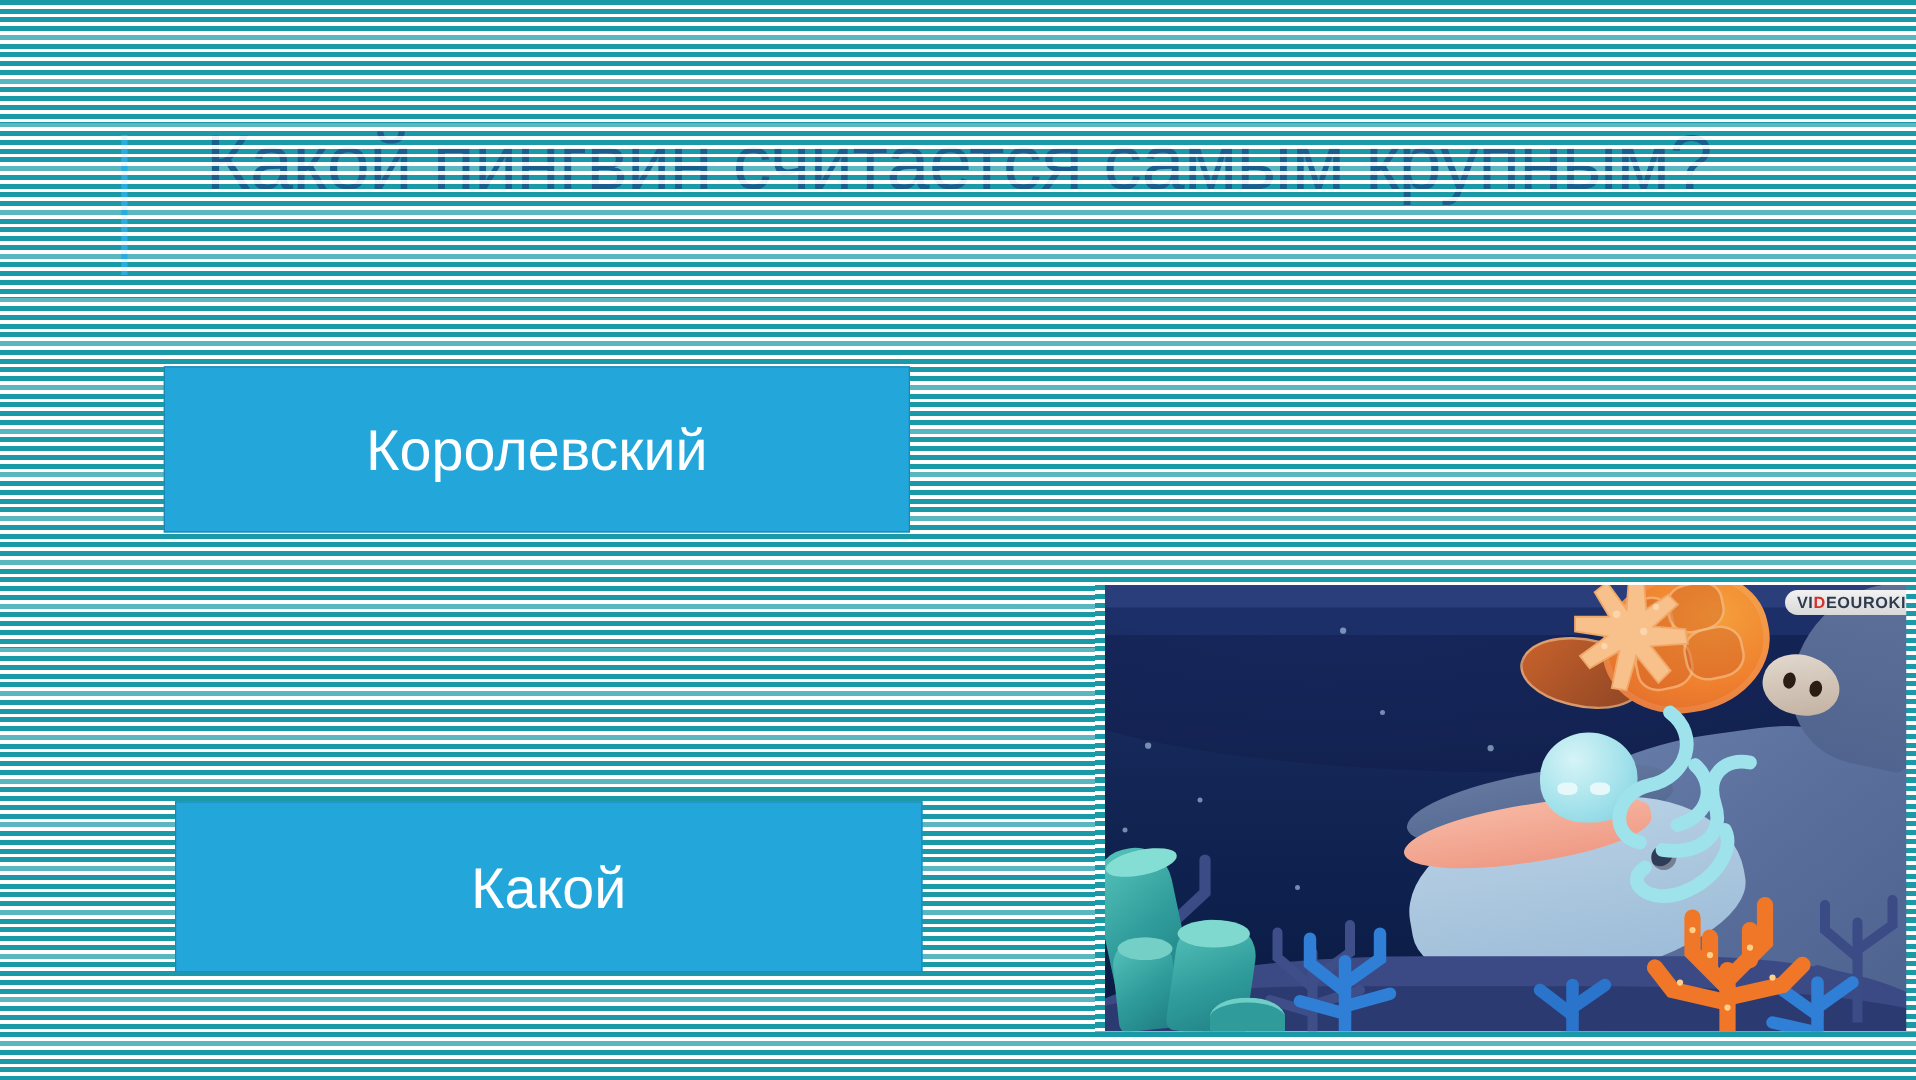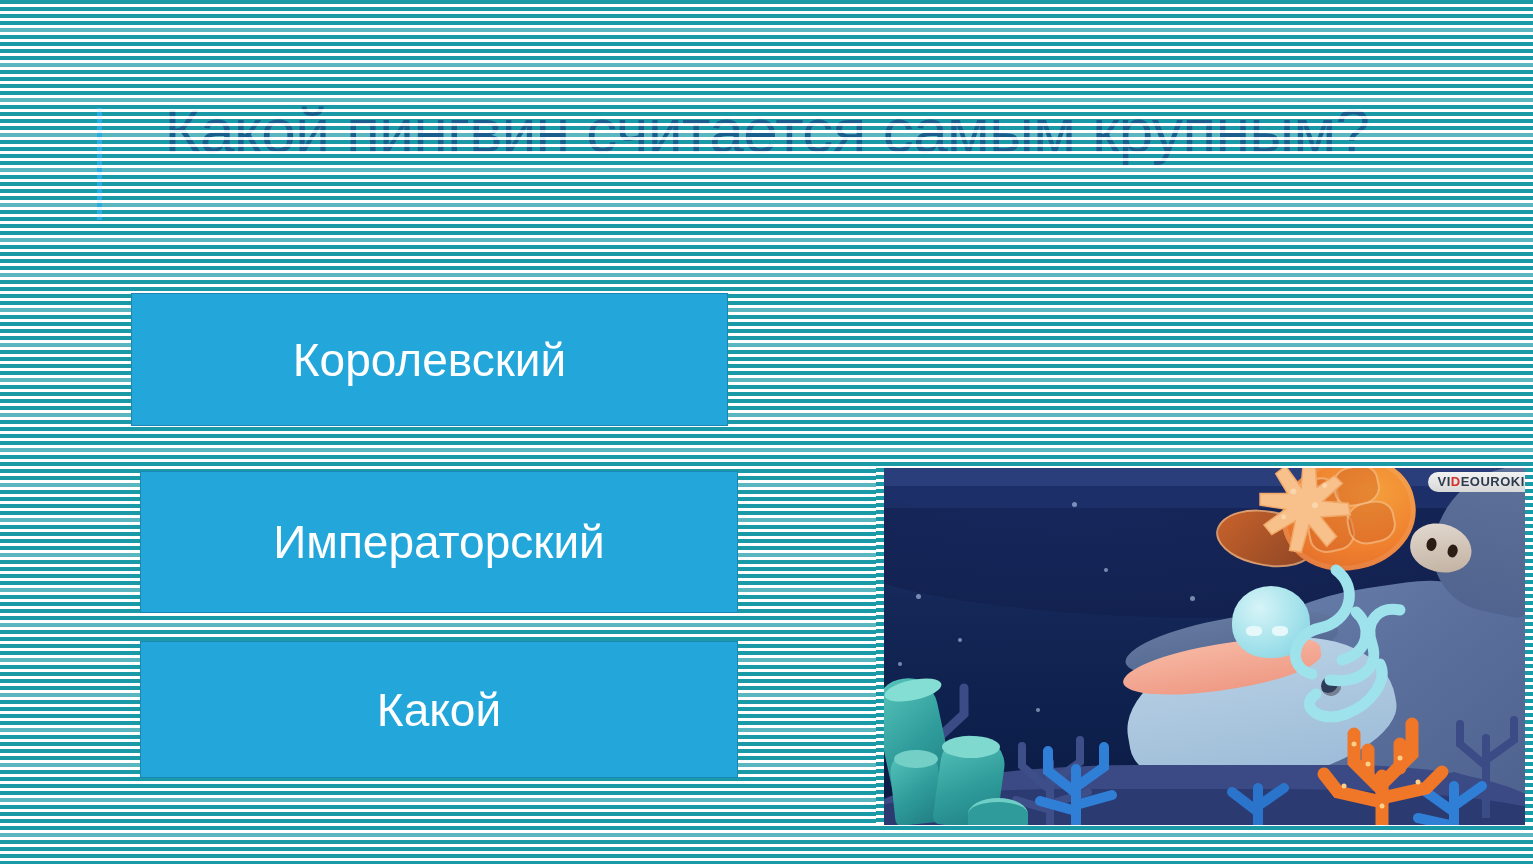--- a/index.html
+++ b/index.html
@@ -309,23 +309,20 @@
 
   <div id="title-wrap">
     <div id="title-accent"></div>
     <div id="title-text">Какой пингвин считается самым крупным?</div>
     <div id="title-stripe-mask"></div>
   </div>
 
   <div class="option" id="option-1">
     <span class="option-label">Королевский</span>
   </div>
-  <div class="option" id="option-2">
-    <span class="option-label">Императорский</span>
-  </div>
   <div class="option" id="option-3">
     <span class="option-label">Какой</span>
   </div>
 
   <div id="illustration">
 
     <div class="ill-layer" id="water-deep"></div>
     <div class="ill-layer" id="water-wave-1"></div>
     <div class="ill-layer" id="water-wave-2"></div>
     <div class="ill-layer" id="water-wave-3"></div>

